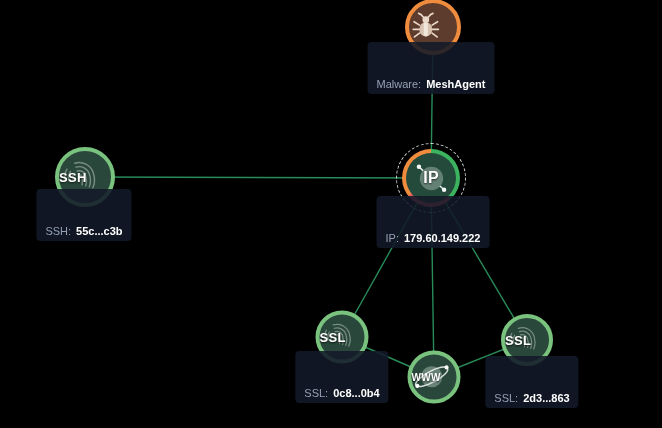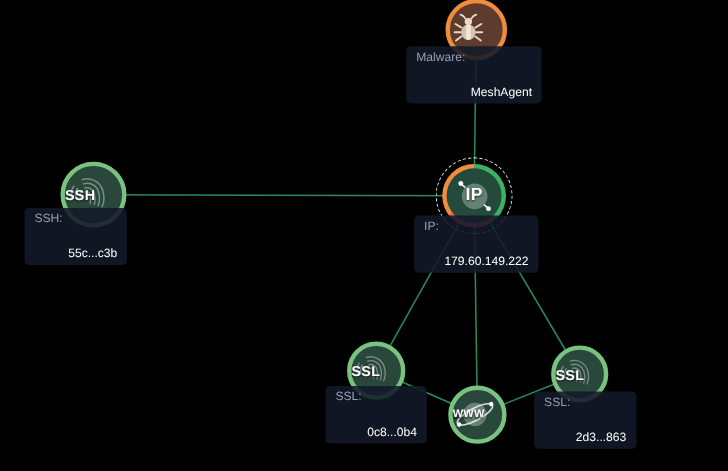--- a/index.html
+++ b/index.html
@@ -56,24 +56,24 @@
 
   .node-label {
     position: absolute;
     transform: translate(-50%, -50%);
     z-index: 4;
     background: rgba(18, 25, 40, 0.88);
     border-radius: 4px;
     padding: 4px 9px;
     white-space: nowrap;
     font-size: 11px;
-    display: flex; align-items: flex-start; gap: 5px;
+    display: flex; align-items: flex-end; gap: 5px;
   }
   .label-prefix { color: #95a0b4; }
-  .label-value { color: #ffffff; font-weight: normal; margin-top: 32px; }
+  .label-value { color: #ffffff; font-weight: bold; margin-top: 32px; }
 </style>
 </head>
 <body>
 
 <div class="canvas">
 
   <svg id="edges" width="662" height="428">
       <line x1="433" y1="27" x2="431" y2="178" stroke="#2c9a62" stroke-width="1.4" stroke-opacity="0.9"></line>
       <line x1="85" y1="177" x2="431" y2="178" stroke="#2c9a62" stroke-width="1.4" stroke-opacity="0.9"></line>
       <line x1="431" y1="178" x2="342" y2="337" stroke="#2c9a62" stroke-width="1.4" stroke-opacity="0.9"></line>
@@ -169,21 +169,21 @@
         <path d="M13.5 20 A6.5 6.5 0 0 1 15.8 15"></path>
       </g>
     </svg>
     <span class="icon-text">SSL</span>
   </div>
 
   <div class="node-label" style="left: 431px; top: 68px;">
     <span class="label-prefix">Malware:</span>
     <span class="label-value">MeshAgent</span>
   </div>
-  <div class="node-label" style="left: 69px; top: 215px;">
+  <div class="node-label" style="left: 84px; top: 215px;">
     <span class="label-prefix">SSH:</span>
     <span class="label-value">55c...c3b</span>
   </div>
   <div class="node-label" style="left: 433px; top: 222px;">
     <span class="label-prefix">IP:</span>
     <span class="label-value">179.60.149.222</span>
   </div>
   <div class="node-label" style="left: 342px; top: 377px;">
     <span class="label-prefix">SSL:</span>
     <span class="label-value">0c8...0b4</span>

